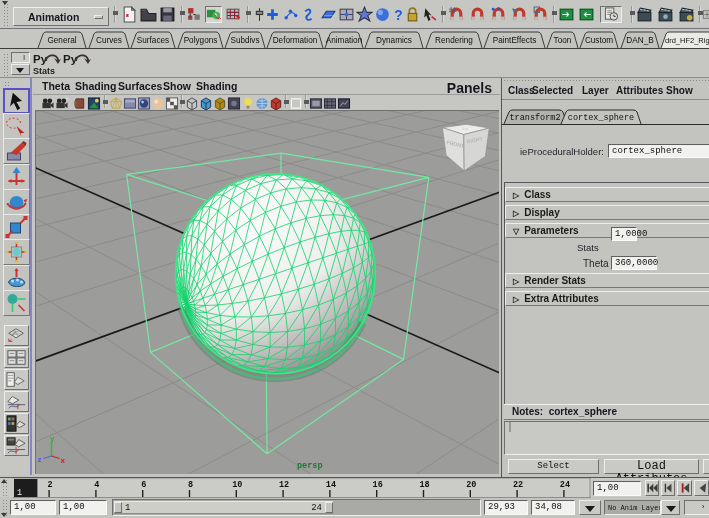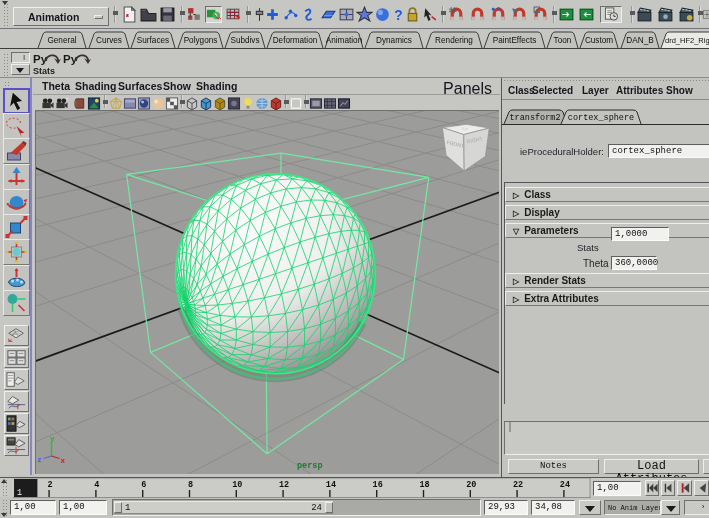--- a/index.html
+++ b/index.html
@@ -310,21 +310,21 @@
         </svg></div>
 </div>
 
 <div class="ab" style="left:30px;top:78px;width:470px;height:397px;background:#c6c6c3;border-left:2px solid #8886c0">
  <div class="ab" style="left:1px;top:0;width:467px;height:16px">
    <span style="position:absolute;left:9px;top:2px;font-size:10.5px;font-weight:bold;color:#16161e">Theta</span>
    <span style="position:absolute;left:42px;top:2px;font-size:10.5px;font-weight:bold;color:#16161e">Shading</span>
    <span style="position:absolute;left:85px;top:2px;font-size:10.5px;font-weight:bold;color:#16161e">Surfaces</span>
    <span style="position:absolute;left:130px;top:2px;font-size:10.5px;font-weight:bold;color:#16161e">Show</span>
    <span style="position:absolute;left:163px;top:2px;font-size:10.5px;font-weight:bold;color:#16161e">Shading</span>
-   <span style="position:absolute;right:8px;top:2px;font-size:16px;font-weight:normal;color:#16161e">Panels</span>
+   <span style="position:absolute;right:8px;top:2px;font-size:14px;font-weight:bold;color:#16161e">Panels</span>
  </div>
  <div class="ab" style="left:1px;top:16px;width:467px;height:16px;border-top:1px solid #9a9a98">
   <span class="vic" style="left:8px"><svg width="100%" height="100%" viewBox="0 0 14 14">
             <rect x="1" y="6" width="9" height="6" fill="#333"></rect>
             <circle cx="4" cy="4" r="2.5" fill="#222"></circle>
             <circle cx="9" cy="4" r="2.5" fill="#222"></circle>
             <path d="M10 8l3-2v6l-3-2z" fill="#333"></path>
           </svg></span>
         <span class="vic" style="left:22px"><svg width="100%" height="100%" viewBox="0 0 14 14">
             <rect x="1" y="6" width="9" height="6" fill="#333"></rect>
@@ -470,30 +470,33 @@
    <text x="99" y="13.5" text-anchor="middle" font-size="8.5" font-family="Liberation Mono,monospace" fill="#111">cortex_sphere</text>
    <path d="M0 18.5h208" stroke="#2a2a2a"></path>
  </svg>
  <span style="position:absolute;left:18px;top:68px;font-size:9.5px;color:#26262c">ieProceduralHolder:</span>
  <div class="ab fld" style="left:106px;top:66px;width:102px;height:14px">cortex_sphere</div>
  <div class="ab" style="left:2px;top:104px;width:206px;height:222px;border-top:1px solid #55555a;border-left:1px solid #55555a;background:#c3c3c0">
    <div class="sechdr" style="top:4px"><span class="tri">▷</span>Class</div>
         <div class="sechdr" style="top:22px"><span class="tri">▷</span>Display</div>
         <div class="sechdr" style="top:40px"><span class="tri">▽</span>Parameters</div>
         <span style="position:absolute;left:72px;top:59px;font-size:9.5px;color:#26262c">Stats</span>
-        <div class="ab fld" style="left:106px;top:44px;width:58px;height:14px">1,0000</div>
+        <div class="ab fld" style="left:106px;top:44px;width:26px;height:14px">1,0000</div>
         <span style="position:absolute;left:78px;top:75px;font-size:10px;color:#26262c">Theta</span>
         <div class="ab fld" style="left:106px;top:73px;width:46px;height:14px">360,0000</div>
         <div class="sechdr" style="top:90px"><span class="tri">▷</span>Render Stats</div>
         <div class="sechdr" style="top:108px"><span class="tri">▷</span>Extra Attributes</div>
  </div>
+ <div class="ab" style="left:2px;top:326px;width:206px;height:16px;background:#c6c6c3;border-top:1px solid #eee;border-bottom:1px solid #777">
+   <span style="position:absolute;left:8px;top:1px;font-size:10px;font-weight:bold;color:#16161e">Notes:&nbsp; cortex_sphere</span>
+ </div>
  <div class="ab ins" style="left:2px;top:343px;width:206px;height:34px;background:#c8c8c5">
    <span style="position:absolute;left:2px;top:0px;font-size:10px;color:#555;font-family:Liberation Mono,monospace">|</span>
  </div>
- <div class="ab out mono" style="left:6px;top:381px;width:91px;height:15px;background:#c9c9c6;text-align:center;font-size:9px;line-height:13px;color:#111">Notes</div>
+ <div class="ab out mono" style="left:6px;top:381px;width:91px;height:15px;background:#c9c9c6;text-align:center;font-size:9px;line-height:13px;color:#111">Select</div>
  <div class="ab out mono" style="left:102px;top:381px;width:95px;height:15px;background:#c9c9c6;text-align:center;font-size:12px;line-height:13px;color:#111">Load Attributes</div>
  <div class="ab out mono" style="left:201px;top:381px;width:12px;height:15px;background:#c9c9c6"></div>
 </div>
 <div class="ab" style="left:0;top:477px;width:709px;height:20px;background:#c9c9c6;border-top:1px solid #55555a">
       <div class="ab hdl" style="left:2px;top:2px;width:7px;height:16px"></div>
       <div class="ab" style="left:1px;top:1px;width:0;height:0;border-left:3px solid transparent;border-right:3px solid transparent;border-bottom:4px solid #3a3a3a"></div>
       <svg class="ab" style="left:13px;top:0" width="578" height="20" viewBox="0 0 578 20">
         <rect width="578" height="20" fill="#cbcbc8"></rect>
         <path d="M0 0h578M0 19.5h578" stroke="#8f8f8d"></path>
         <rect x="1" y="1" width="23.4" height="18" fill="#1c1c1c"></rect>

